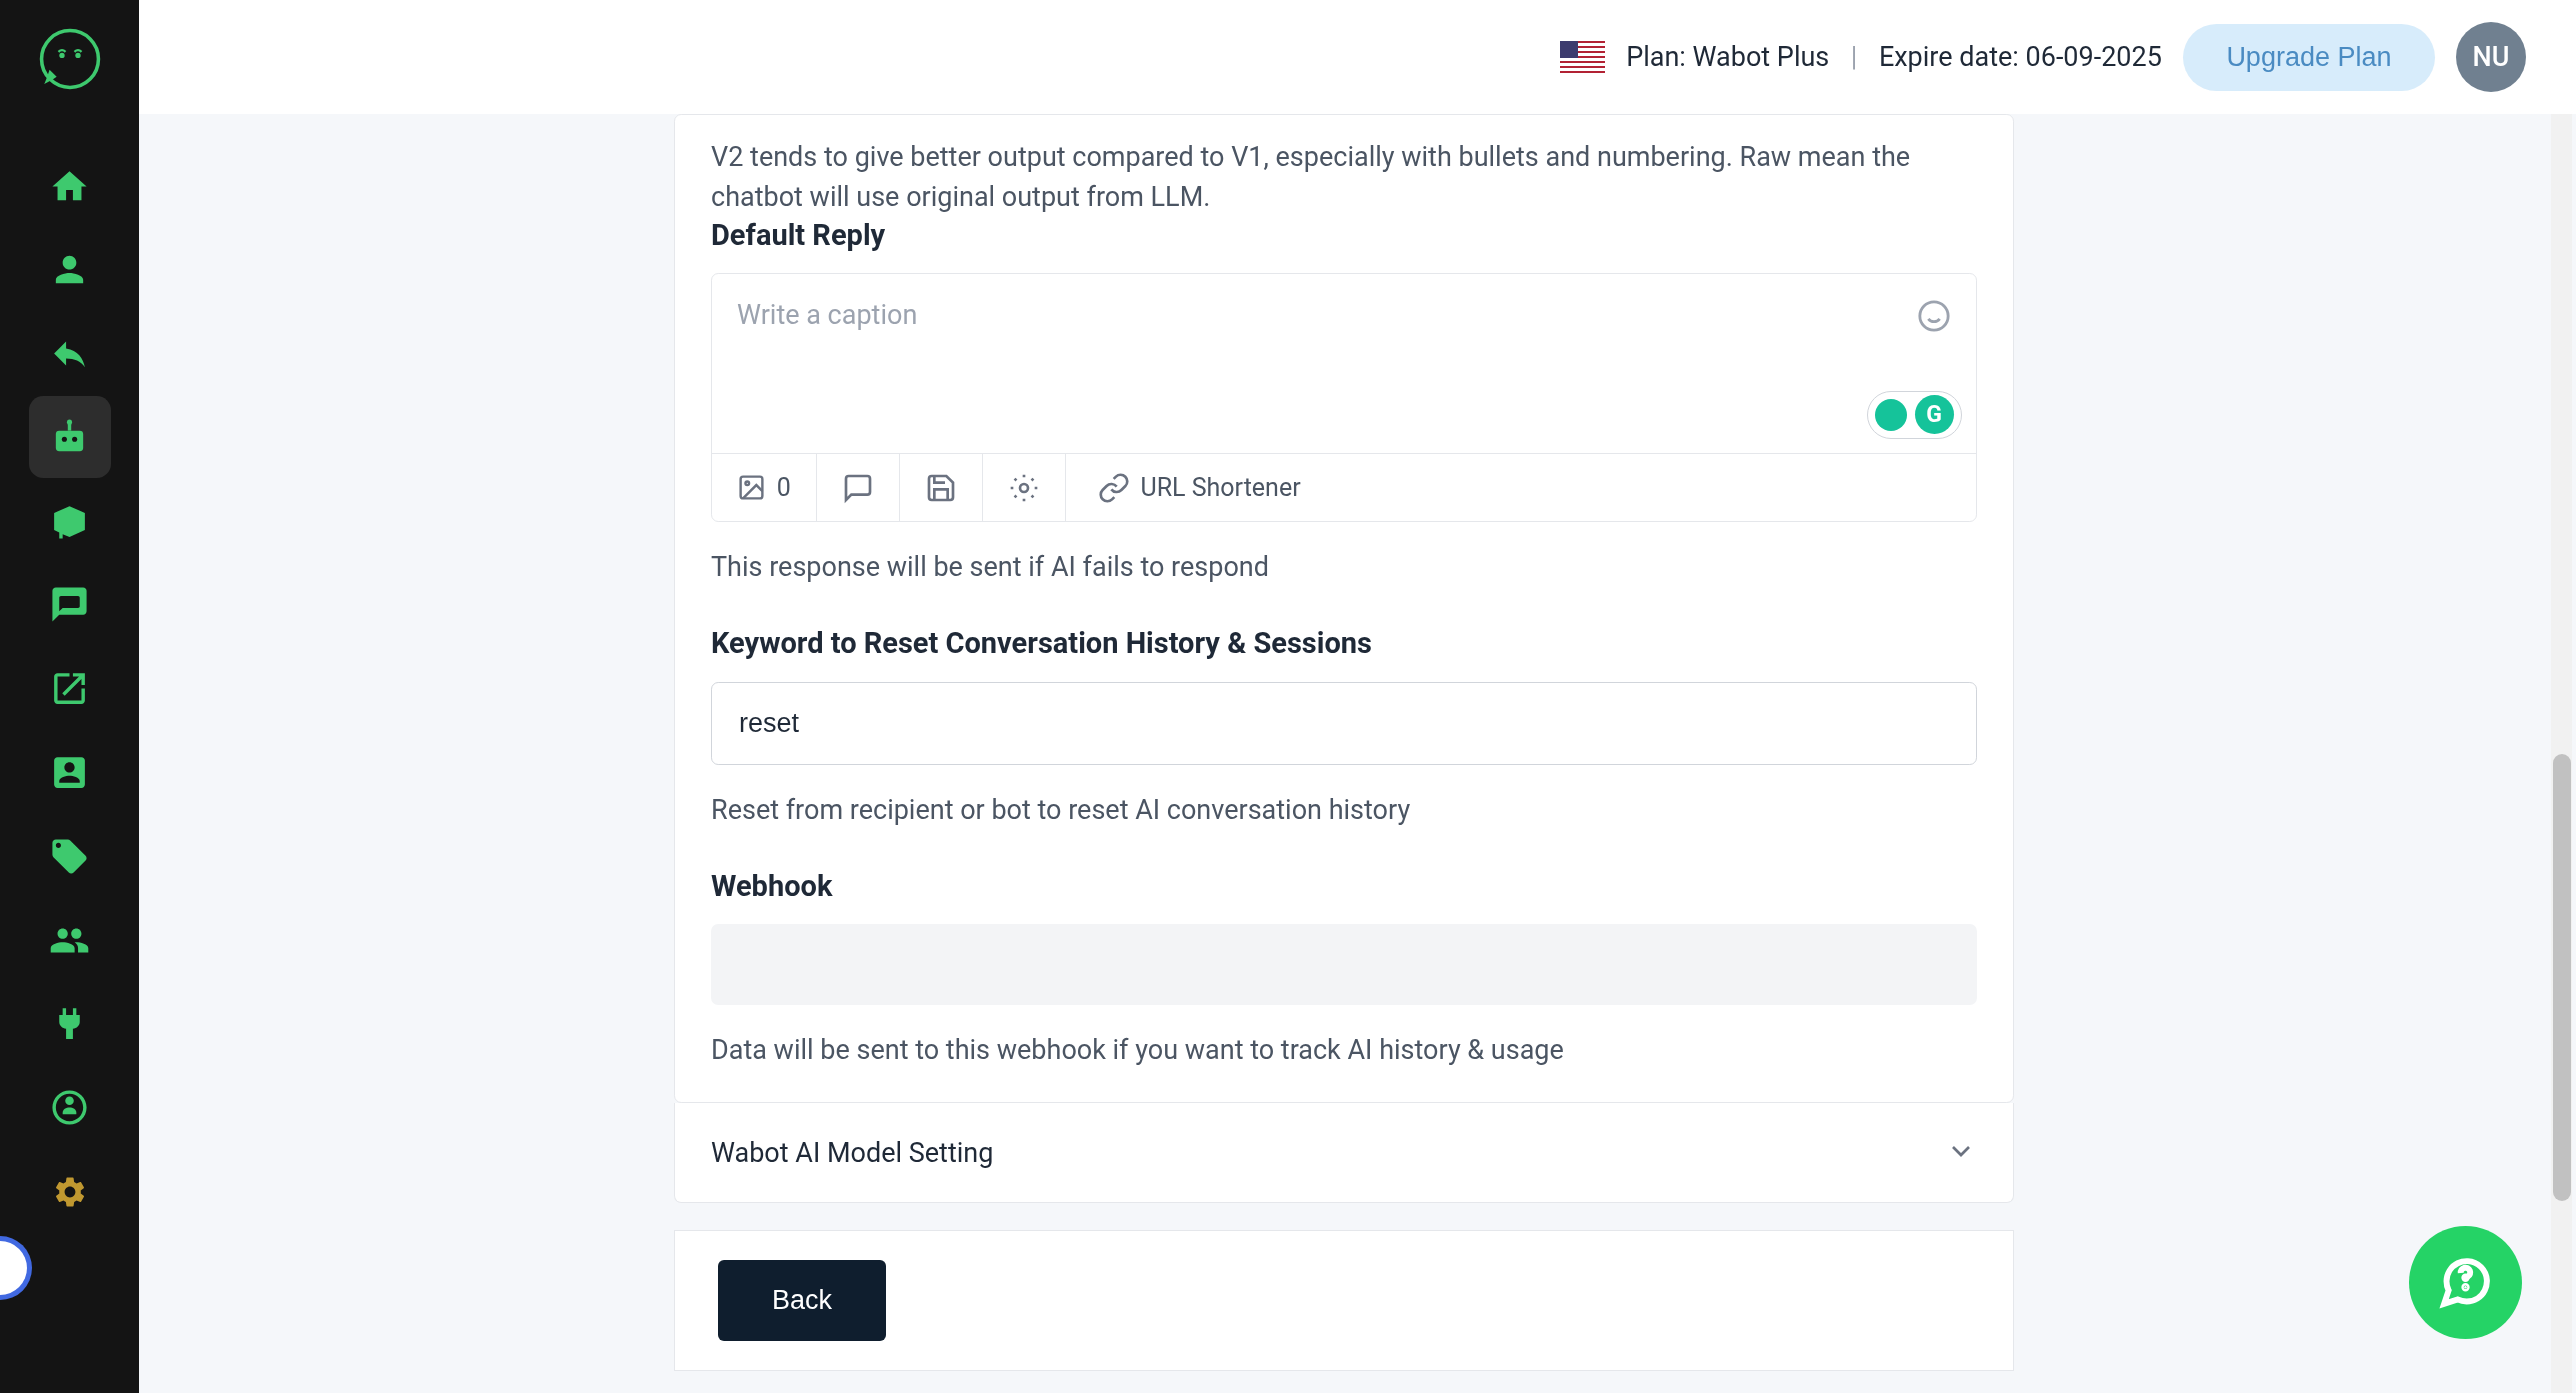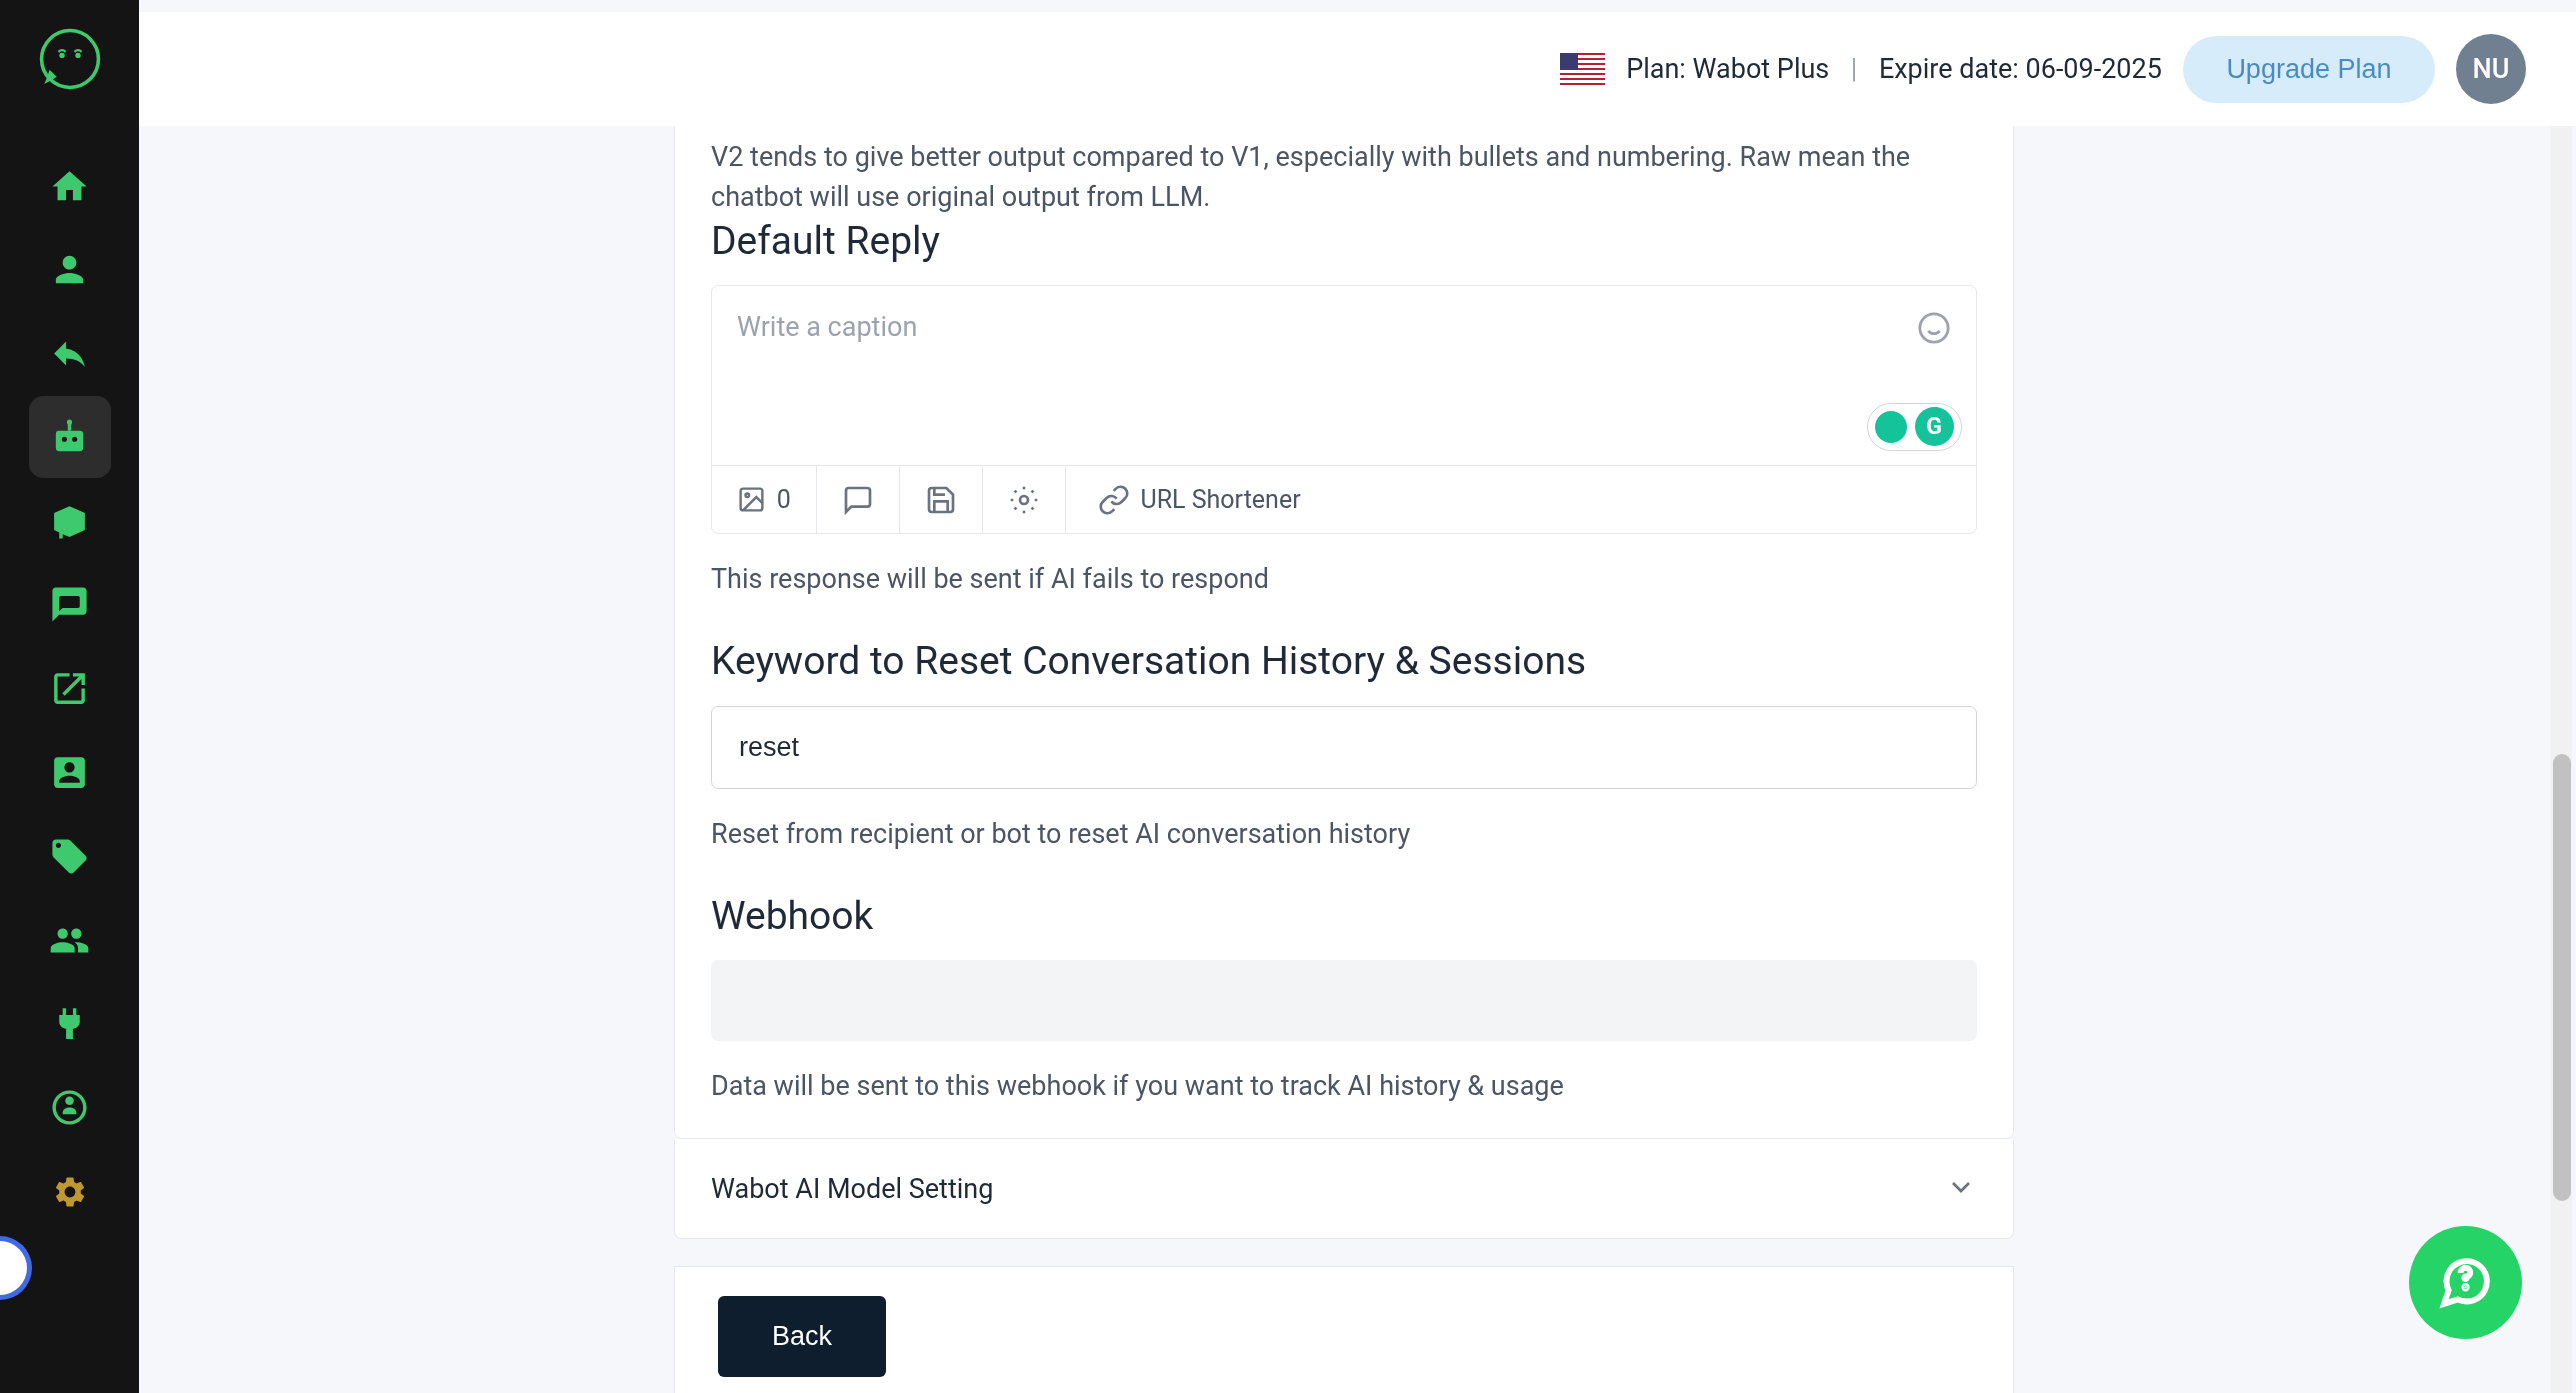--- a/index.html
+++ b/index.html
@@ -47,21 +47,21 @@
     }
     .nav-item.active {
       background: #2d2d2d;
     }
     .nav-item svg {
       fill: #3ec96e;
     }
     .header {
       position: fixed;
       left: 139px;
-      top: 12px;
+      top: 0;
       right: 0;
       height: 114px;
       background: #ffffff;
       display: flex;
       align-items: center;
       justify-content: flex-end;
       padding: 0 50px;
       z-index: 50;
     }
     .header-content {
@@ -131,22 +131,22 @@
     .card-inner {
       padding: 0 36px;
     }
     .hint-text {
       font-size: 27px;
       color: #4b5563;
       line-height: 1.5;
       padding-top: 21.5px;
     }
     .section-label {
-      font-size: 39px;
-      font-weight: 400;
+      font-size: 29px;
+      font-weight: 700;
       color: #1f2937;
       margin-bottom: 21.5px;
     }
     .editor-box {
       border: 0.9px solid #e5e7eb;
       border-radius: 7.2px;
       background: #fff;
     }
     .editor-content {
       min-height: 179px;

